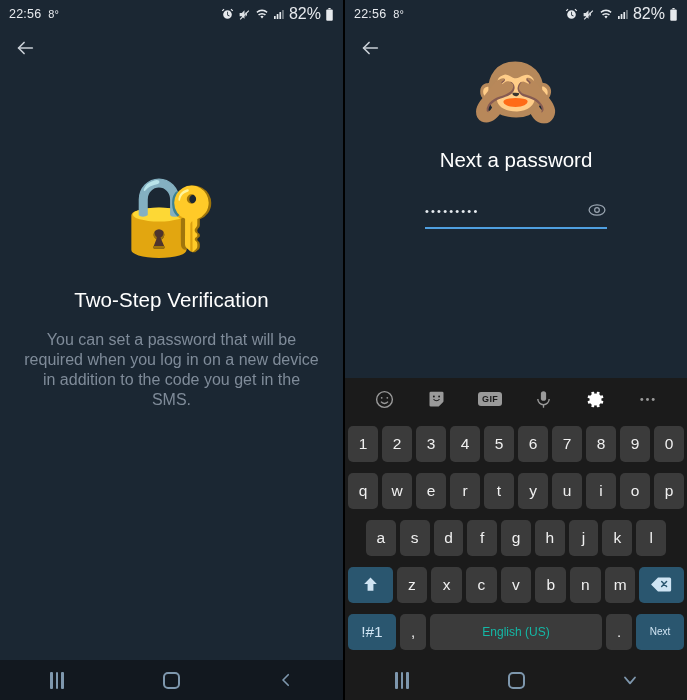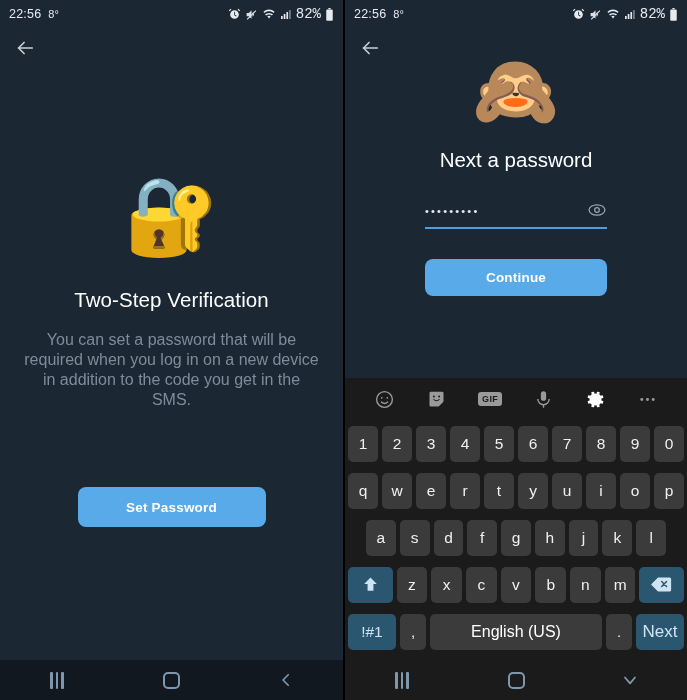--- a/index.html
+++ b/index.html
@@ -19,21 +19,21 @@
   .statusbar {
     height:28px; display:flex; align-items:center;
     padding:0 9px; font-size:12.5px; color:#E7EAEE;
     letter-spacing:.2px;
     gap:27px;
   }
   .sb-left { display:flex; align-items:baseline; gap:7px; }
   .sb-temp { font-size:11px; }
   .sb-right { margin-left:auto; display:flex; align-items:center; gap:4px; }
   .sb-icon { display:inline-flex; align-items:center; }
-  .sb-batt { font-size:14px; letter-spacing:0;font-family:Liberation Mono, monospace; }
+  .sb-batt { font-size:16px; letter-spacing:0; }
 
   
   .backbar { height:40px; display:flex; align-items:center; padding-left:14px; }
   .back-arrow { width:22px; height:22px; color:#C9CFD6; }
 
   
   .left-body {
     position:absolute; left:0; right:0; top:70px; bottom:40px;
     display:flex; flex-direction:column; align-items:center;
   }
@@ -95,21 +95,21 @@
   .key {
     background:#3B3B3B; color:#F0F0F0; border:none; border-radius:5px;
     height:36px; flex:1; font-size:15.5px;
     font-family:"Liberation Sans", sans-serif;
     display:flex; align-items:center; justify-content:center;
     cursor:pointer; padding:0;
   }
   .kb-row.letters2 { padding:0 18px; }
   .key.accent { background:#2A566F; color:#CFE4F3; }
   .key.wide { flex:1.45; }
-  .key.space { flex:5.2; font-size:16px; color:#ffffff; }
+  .key.space { flex:5.2; font-size:12px; color:#14b8a6; }
   .key.narrow { flex:.8; }
   .key svg { display:block; }
   .key.comma, .key.period { font-size:15px; }
 
   
   .navbar {
     position:absolute; left:0; right:0; bottom:0; height:40px;
     background:#12181F; display:flex; align-items:center;
     justify-content:space-around;
   }
@@ -173,21 +173,20 @@
             <line x1="20" y1="12" x2="5" y2="12"></line>
             <polyline points="11,18 5,12 11,6"></polyline>
           </svg>
       </span>
     </div>
 
     <div class="left-body">
       <div class="lock-emoji">🔐</div>
       <div class="title">Two-Step Verification</div>
       <div class="subtitle">You can set a password that will be required when you log in on a new device in addition to the code you get in the SMS.</div>
-      <button class="btn-primary set-pass-btn">Set Password</button>
     </div>
 
     <div class="navbar">
       <span class="nav-btn">
         <span class="nav-recent">
             <i></i>
             <i></i>
             <i></i>
           </span>
       </span>
@@ -260,21 +259,20 @@
       <div class="r-title">Next a password</div>
       <div class="pw-field">
         <span class="pw-dots" title="Password">•••••••••</span>
         <span class="eye-icon">
           <svg width="20" height="20" viewBox="0 0 24 24" fill="none" stroke="currentColor" stroke-width="1.5">
               <ellipse cx="12" cy="12" rx="9.5" ry="6.2"></ellipse>
               <circle cx="12" cy="12" r="2.8"></circle>
             </svg>
         </span>
       </div>
-      <button class="btn-primary continue-btn">Continue</button>
     </div>
 
     <div class="keyboard">
 
       <div class="kb-toolbar">
         <span class="kb-tool">
           <svg width="21" height="21" viewBox="0 0 24 24" fill="none" stroke="currentColor" stroke-width="1.6">
               <circle cx="12" cy="12" r="9"></circle>
               <circle cx="8.8" cy="10" r="1" fill="currentColor" stroke="none"></circle>
               <circle cx="15.2" cy="10" r="1" fill="currentColor" stroke="none"></circle>
@@ -373,21 +371,21 @@
                 <path d="M12.2 5.6l5.6 5.6M17.8 5.6l-5.6 5.6" stroke="#2A566F" stroke-width="1.7" stroke-linecap="round"></path>
               </svg>
           </button>
         </div>
 
         <div class="kb-row">
           <button class="key accent wide">!#1</button>
           <button class="key narrow comma">,</button>
           <button class="key space">English (US)</button>
           <button class="key narrow period">.</button>
-          <button class="key accent wide" style="font-size:17px;text-align:right;">Next</button>
+          <button class="key accent wide" style="font-size:10px;text-align:right;">Next</button>
         </div>
 
       </div>
     </div>
 
     <div class="navbar kb">
       <span class="nav-btn">
         <span class="nav-recent">
             <i></i>
             <i></i>

